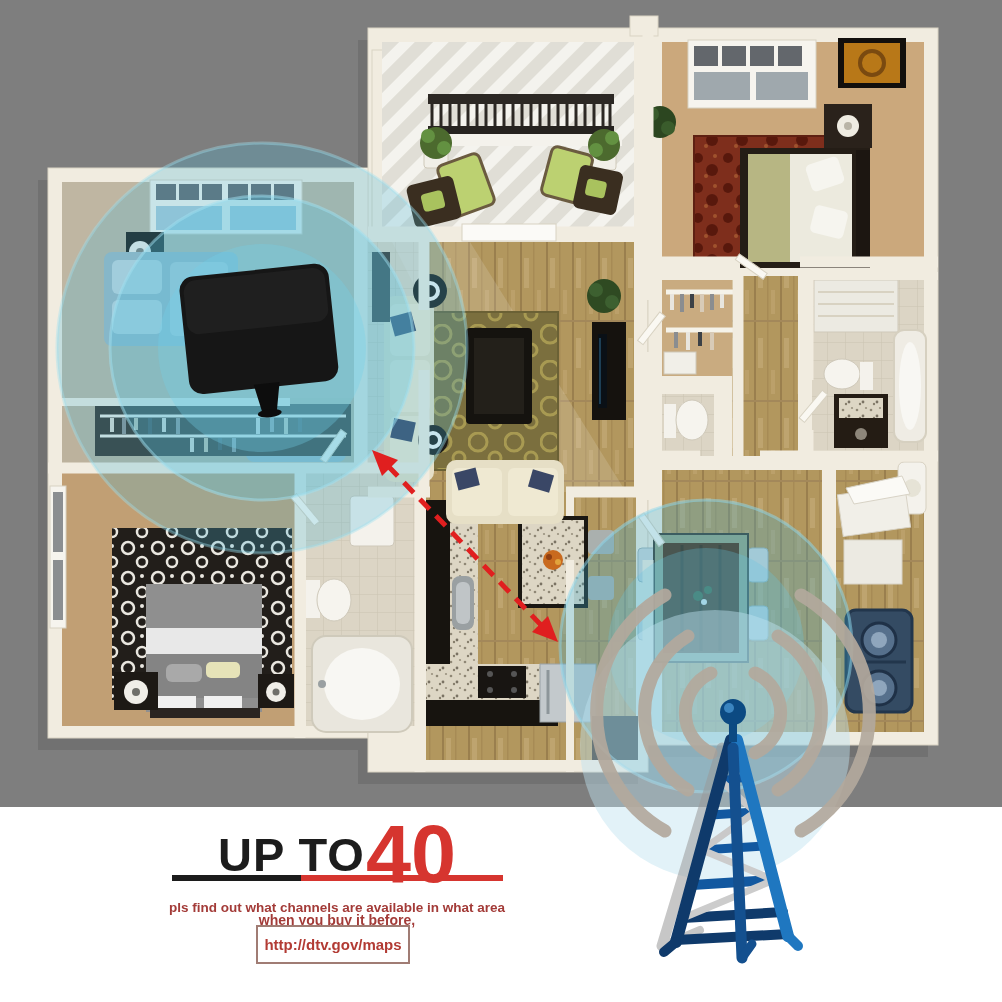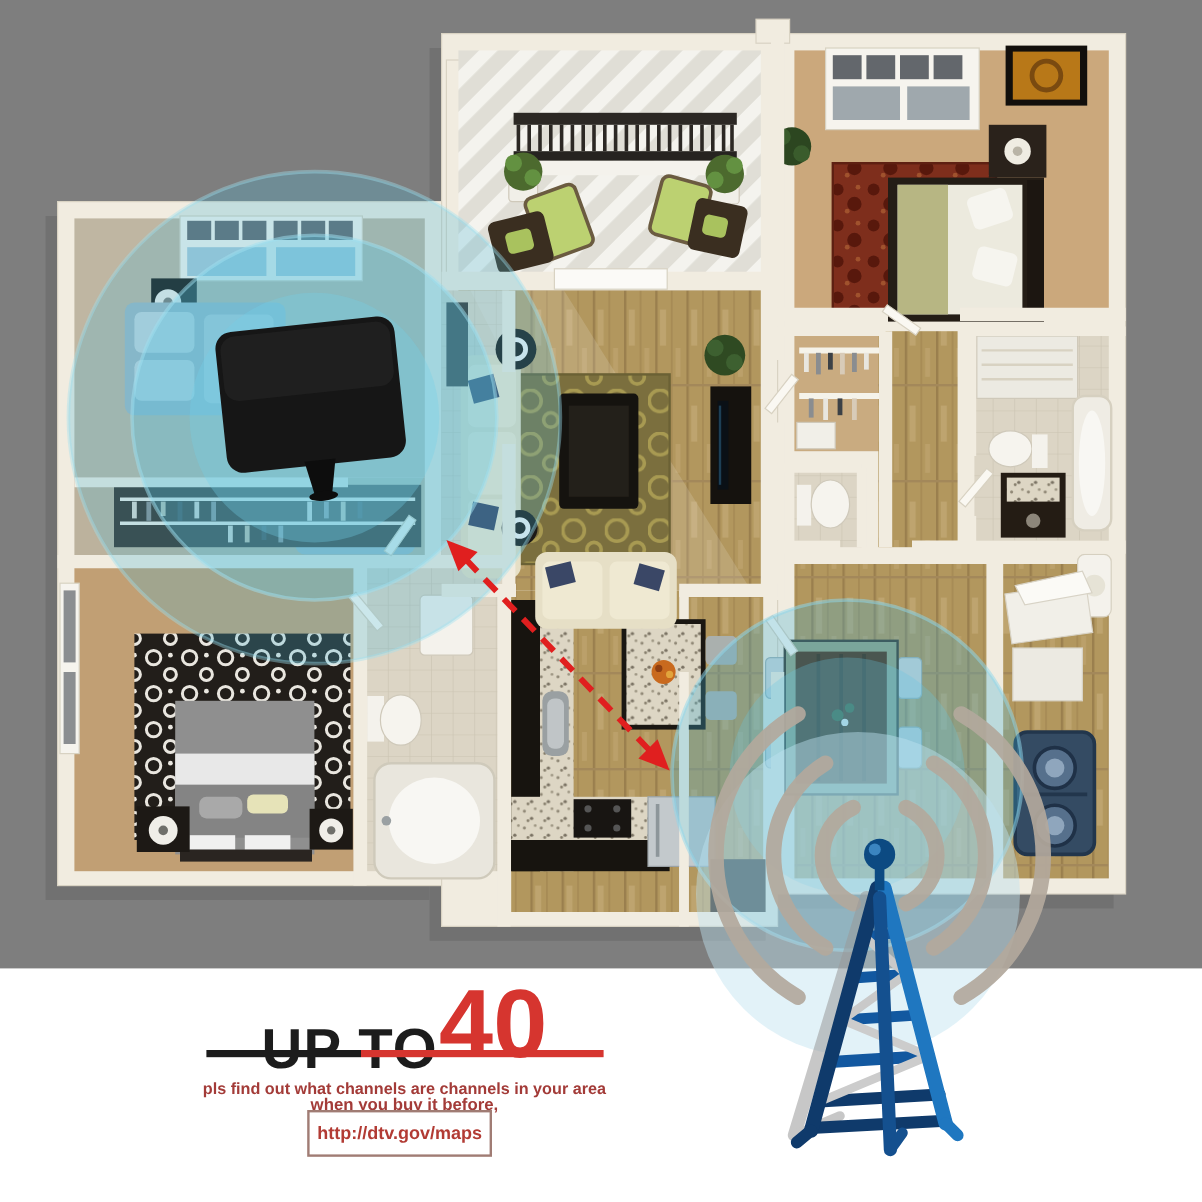--- a/index.html
+++ b/index.html
@@ -4,21 +4,21 @@
 <style>
   html,body{margin:0;padding:0;background:#444;}
   #stage{
     position:relative;width:1002px;height:1002px;overflow:hidden;
     font-family:"Liberation Sans", sans-serif;
     background:#7e7e7e;
   }
   #stage svg{position:absolute;left:0;top:0;}
   .headline{
     position:absolute;left:150px;top:808px;width:375px;
-    display:flex;justify-content:center;align-items:flex-end;
+    display:flex;justify-content:center;align-items:center;
     white-space:nowrap;
   }
   .headline .prefix{font-size:47px;font-weight:bold;color:#1c1c1c;letter-spacing:1px;}
   .headline .value{font-size:81px;font-weight:bold;color:#d6352f;margin:0 1px;}
   .headline .unit{font-size:47px;font-weight:bold;color:#d6352f;letter-spacing:1px;}
   .headline-underline{
     position:absolute;left:172px;top:875px;width:331px;height:6px;
     background:linear-gradient(90deg,#1c1c1c 0 39%,#d6352f 39% 100%);
   }
   .note1,.note2{
@@ -484,16 +484,16 @@
     <circle cx="729" cy="708" r="5" fill="#3b85c0"></circle>
   </g>
 </svg>
 
 <div class="headline">
   <span class="prefix">UP TO</span>
       <span class="value">40</span>
 </div>
 <div class="headline-underline"></div>
 <div class="note1">when you buy it before,</div>
-<div class="note2">pls find out what channels are channels in your area</div>
+<div class="note2">pls find out what channels are available in what area</div>
 <div class="url-box">http://dtv.gov/maps</div>
 
 </div>
 
 </body></html>

